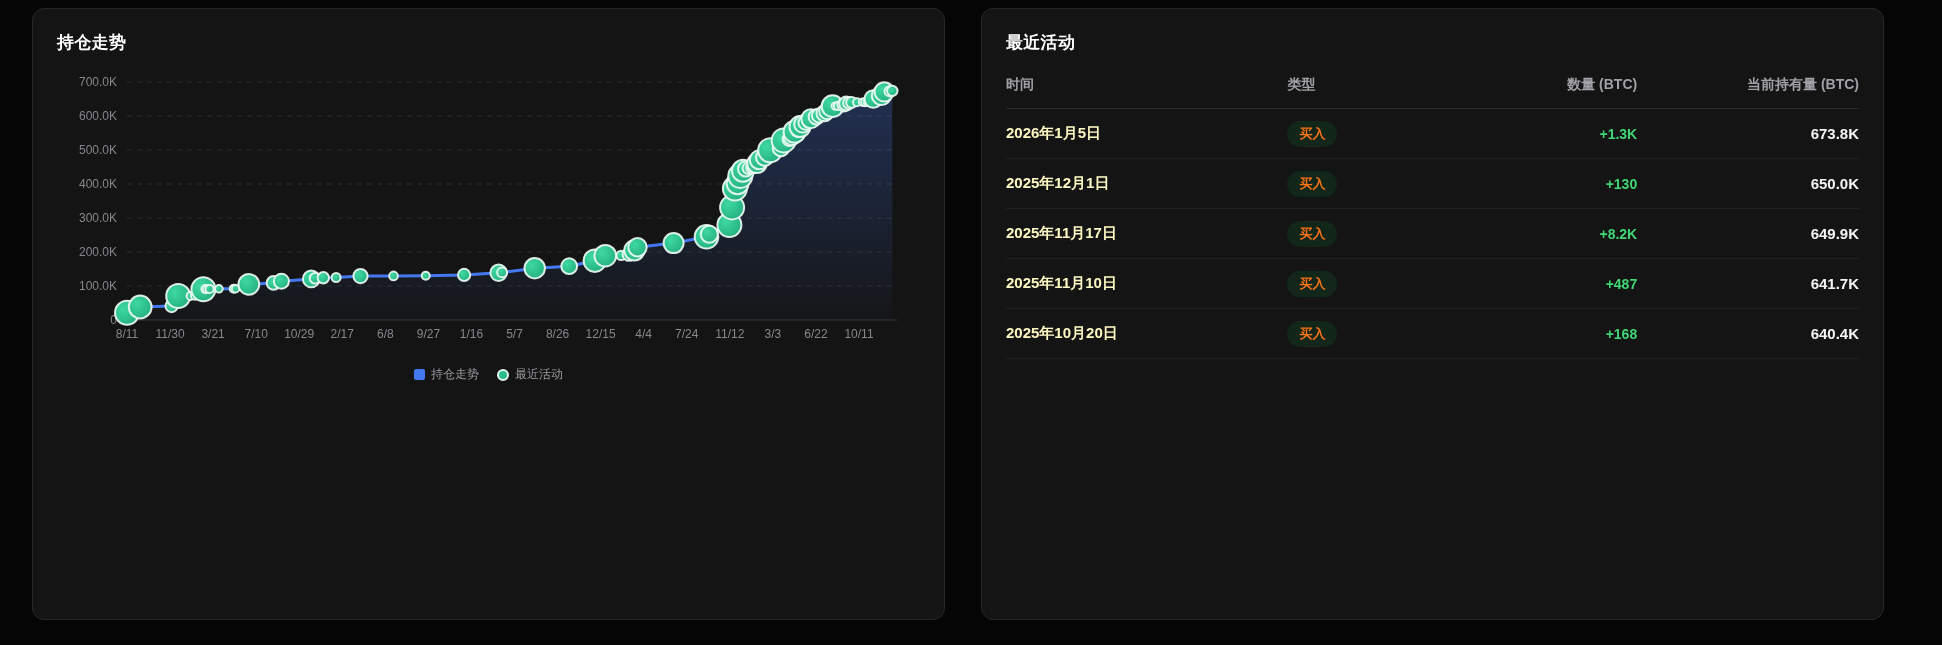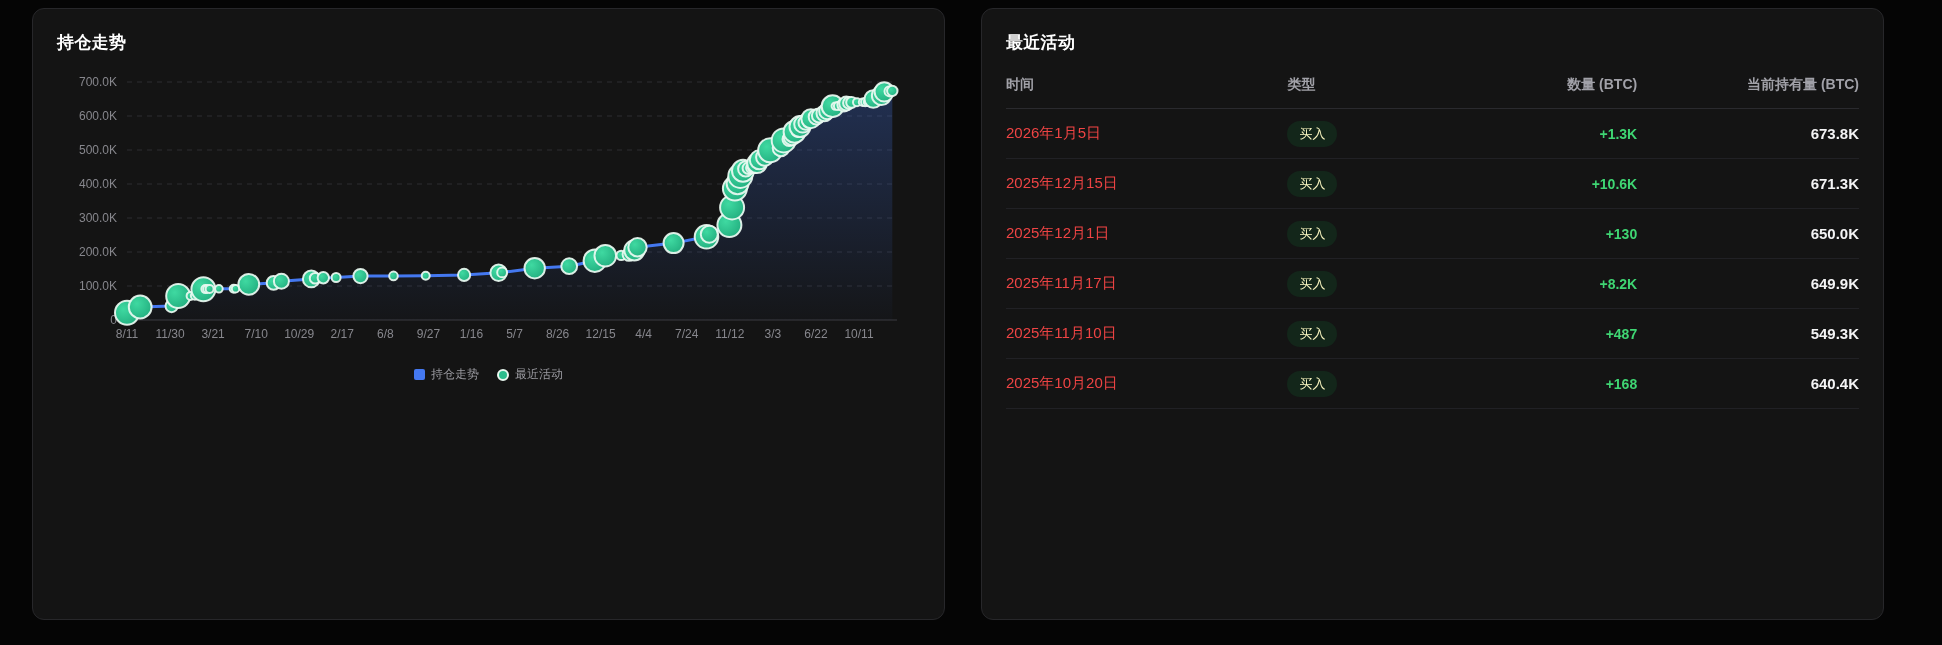--- a/index.html
+++ b/index.html
@@ -24,24 +24,24 @@
   .sw-square{width:11px;height:11px;border-radius:2px;display:inline-block;}
   .sw-dot{width:8px;height:8px;border-radius:50%;display:inline-block;box-sizing:content-box;}
   
   table{width:100%;border-collapse:collapse;margin-top:14px;}
   thead th{
     font-size:14px;font-weight:600;color:#a1a1a8;text-align:left;
     padding:8px 0 14px;border-bottom:1px solid #2a2a2e;
   }
   thead th.num, td.num{text-align:right;}
   tbody td{height:49px;padding:0;border-bottom:1px solid #212125;font-size:15px;vertical-align:middle;}
-  td.date{font-weight:400;color:#ef4444;}
+  td.date{font-weight:700;color:#fef9c3;}
   .badge{
-    display:inline-block;background:#13261a;color:#fef9c3;
-    font-size:13px;font-weight:400;line-height:1;
+    display:inline-block;background:#13261a;color:#f97316;
+    font-size:13px;font-weight:700;line-height:1;
     padding:6px 12px 7px;border-radius:999px;
   }
   td.amount{color:#3fd673;font-weight:700;font-size:14px;margin-top:11px;}
   td.holdings{color:#f4f4f5;font-weight:600;}
 </style>
 </head>
 <body>
 
 <div class="layout">
 
@@ -210,42 +210,36 @@
         </tr>
       </thead>
       <tbody>
           <tr>
             <td class="date">2026年1月5日</td>
             <td><span class="badge">买入</span></td>
             <td class="num amount">+1.3K</td>
             <td class="num holdings">673.8K</td>
           </tr>
           <tr>
-            <td class="date">2025年12月15日</td>
-            <td><span class="badge">买入</span></td>
-            <td class="num amount">+10.6K</td>
-            <td class="num holdings">671.3K</td>
-          </tr>
-          <tr>
             <td class="date">2025年12月1日</td>
             <td><span class="badge">买入</span></td>
             <td class="num amount">+130</td>
             <td class="num holdings">650.0K</td>
           </tr>
           <tr>
             <td class="date">2025年11月17日</td>
             <td><span class="badge">买入</span></td>
             <td class="num amount">+8.2K</td>
             <td class="num holdings">649.9K</td>
           </tr>
           <tr>
             <td class="date">2025年11月10日</td>
             <td><span class="badge">买入</span></td>
             <td class="num amount">+487</td>
-            <td class="num holdings">549.3K</td>
+            <td class="num holdings">641.7K</td>
           </tr>
           <tr>
             <td class="date">2025年10月20日</td>
             <td><span class="badge">买入</span></td>
             <td class="num amount">+168</td>
             <td class="num holdings">640.4K</td>
           </tr>
         </tbody>
     </table>
   </section>

